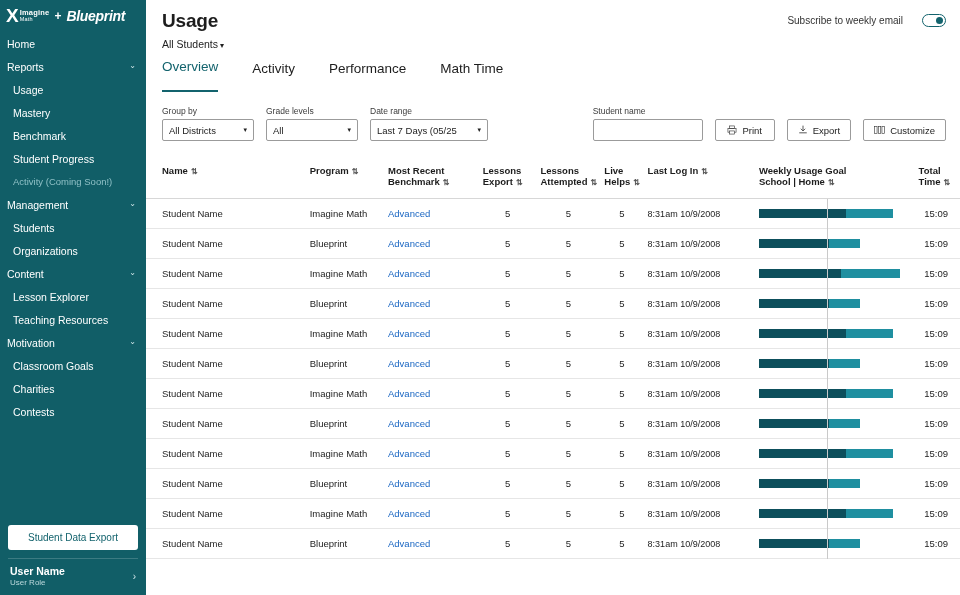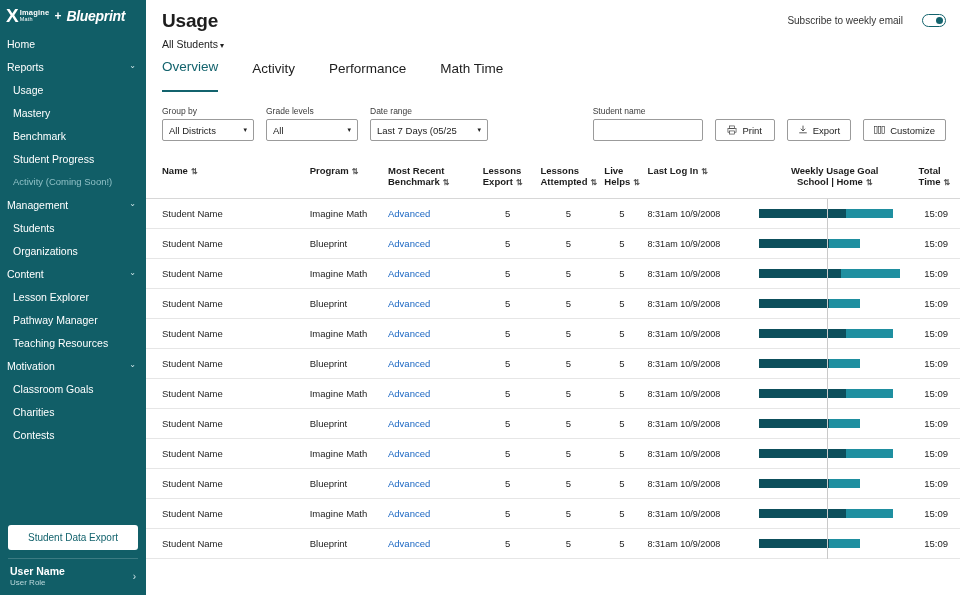--- a/index.html
+++ b/index.html
@@ -131,21 +131,21 @@
     line-height: 11px;
   }
   thead th .sort { font-size: 8px; color: #555; margin-left: 3px; }
   th.c-name { padding-left: 16px; width: 155px; }
   th.c-prog { width: 76px; }
   th.c-bench { width: 92px; }
   th.c-lp { width: 56px; }
   th.c-la { width: 62px; }
   th.c-lh { width: 42px; }
   th.c-login { width: 108px; }
-  th.c-goal { width: 155px; text-align: center; }
+  th.c-goal { width: 155px; }
   th.c-total { width: 44px; }
 
   tbody td {
     font-size: 9.5px; color: #1d1d1d;
     padding: 9px 4px; border-bottom: 1px solid #e6e6e6;
     vertical-align: middle;
   }
   td.c-name { padding-left: 16px; }
   td.num { text-align: center; }
   td.c-login { font-size: 9px; }
@@ -214,23 +214,20 @@
         </div>
         <div class="nav-item sub">
           <span>Organizations</span>
         </div>
         <div class="nav-item section">
           <span>Content</span>
           <span class="chev">⌄</span>
         </div>
         <div class="nav-item sub">
           <span>Lesson Explorer</span>
-        </div>
-        <div class="nav-item sub">
-          <span>Pathway Manager</span>
         </div>
         <div class="nav-item sub">
           <span>Teaching Resources</span>
         </div>
         <div class="nav-item section">
           <span>Motivation</span>
           <span class="chev">⌄</span>
         </div>
         <div class="nav-item sub">
           <span>Classroom Goals</span>

